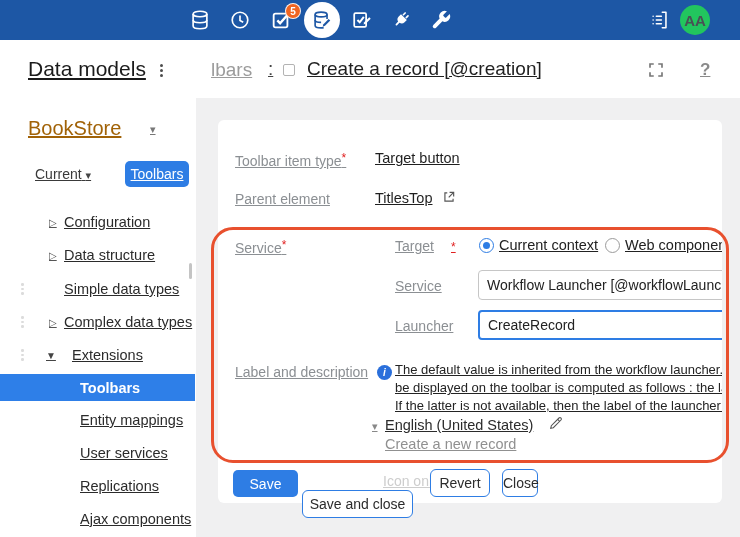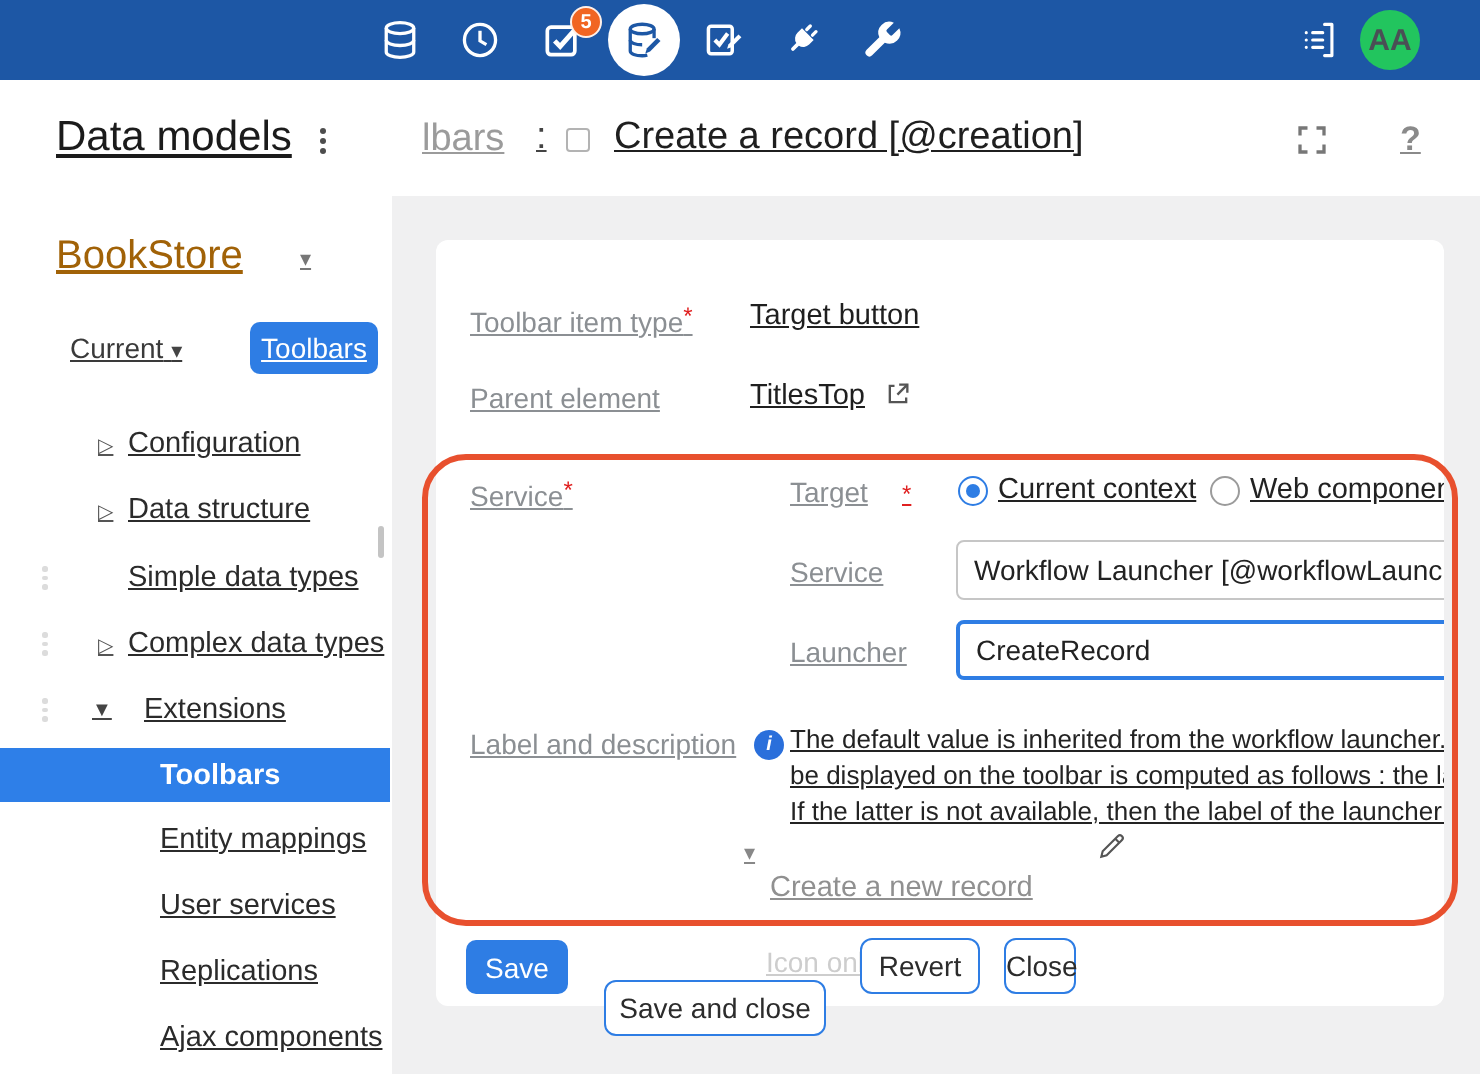--- a/index.html
+++ b/index.html
@@ -245,27 +245,28 @@
   <div class="abs lbl" style="left:177px; top:198px">Launcher</div>
   <input class="field-input focus" style="left: 260px; top: 190px;" value="CreateRecord">
 
   <div class="abs lbl" style="left:17px; top:244px">Label and description</div>
   <div class="info-circle" style="left:159px; top:245px">i</div>
   <div class="abs info-line" style="left:177px; top:242px">The default value is inherited from the workflow launcher. T</div>
   <div class="abs info-line" style="left:177px; top:260px">be displayed on the toolbar is computed as follows : the lab</div>
   <div class="abs info-line" style="left:177px; top:278px">If the latter is not available, then the label of the launcher w</div>
 
   <span class="abs caret" style="left:154px; top:300px; color:#888">▾</span>
+  <div class="abs lang" style="left:167px; top:297px">English (United States)</div>
   <div class="abs" style="left:330px; top:295px; width:16px; height:16px">
     <svg viewBox="0 0 24 24" fill="none" stroke="#555" stroke-width="1.6">
       <path d="M4 20l1-4L16.5 4.5a2 2 0 0 1 2.8 0l.2.2a2 2 0 0 1 0 2.8L8 19l-4 1z"></path>
       <path d="M14.5 6.5l3 3"></path>
     </svg>
   </div>
   <div class="abs lang-val" style="left:167px; top:316px">Create a new record</div>
 </div>
 
 <div class="annotation"></div>
 
-<button class="btn-save" style="left:233px; top:470px; width:51px; height:27px">Save</button>
+<button class="btn-save" style="left:233px; top:470px; width:65px; height:27px">Save</button>
 <button class="btn-outline" style="left:302px; top:490px; width:111px; height:28px">Save and close</button>
 <button class="btn-outline" style="left:430px; top:469px; width:60px; height:28px">Revert</button>
 <button class="btn-outline" style="left:502px; top:469px; width:36px; height:28px">Close</button>
 
 </body></html>

